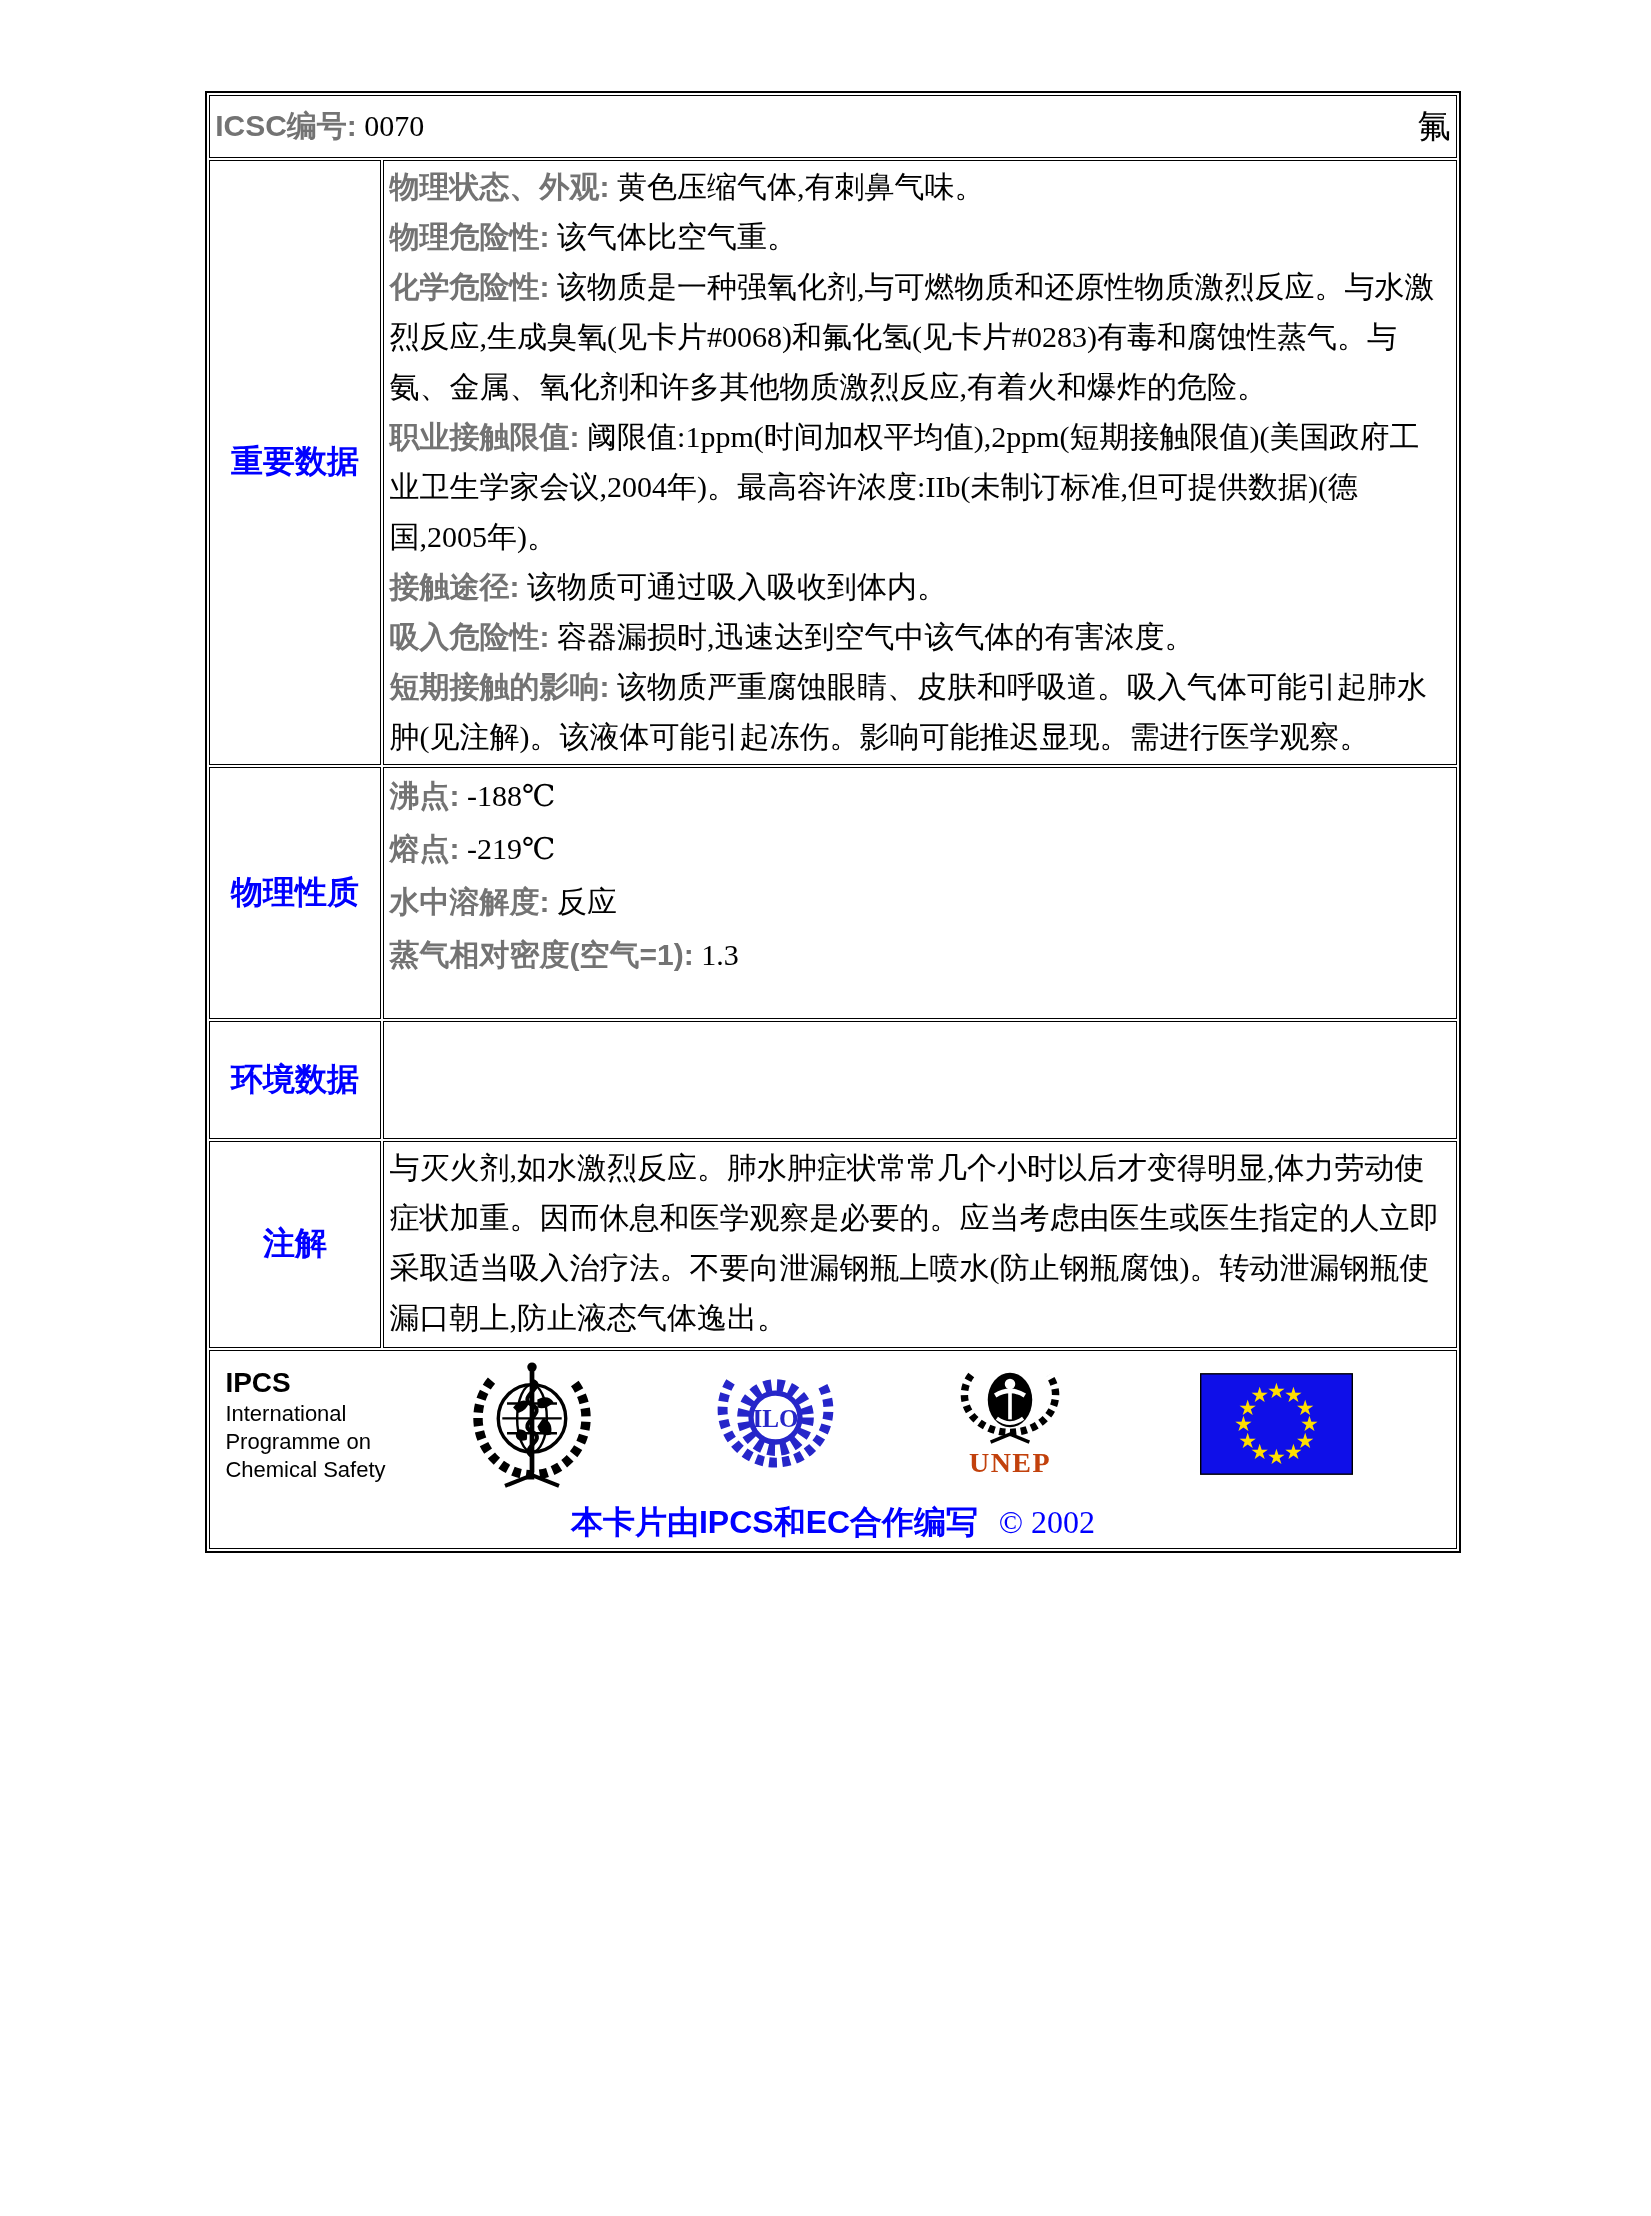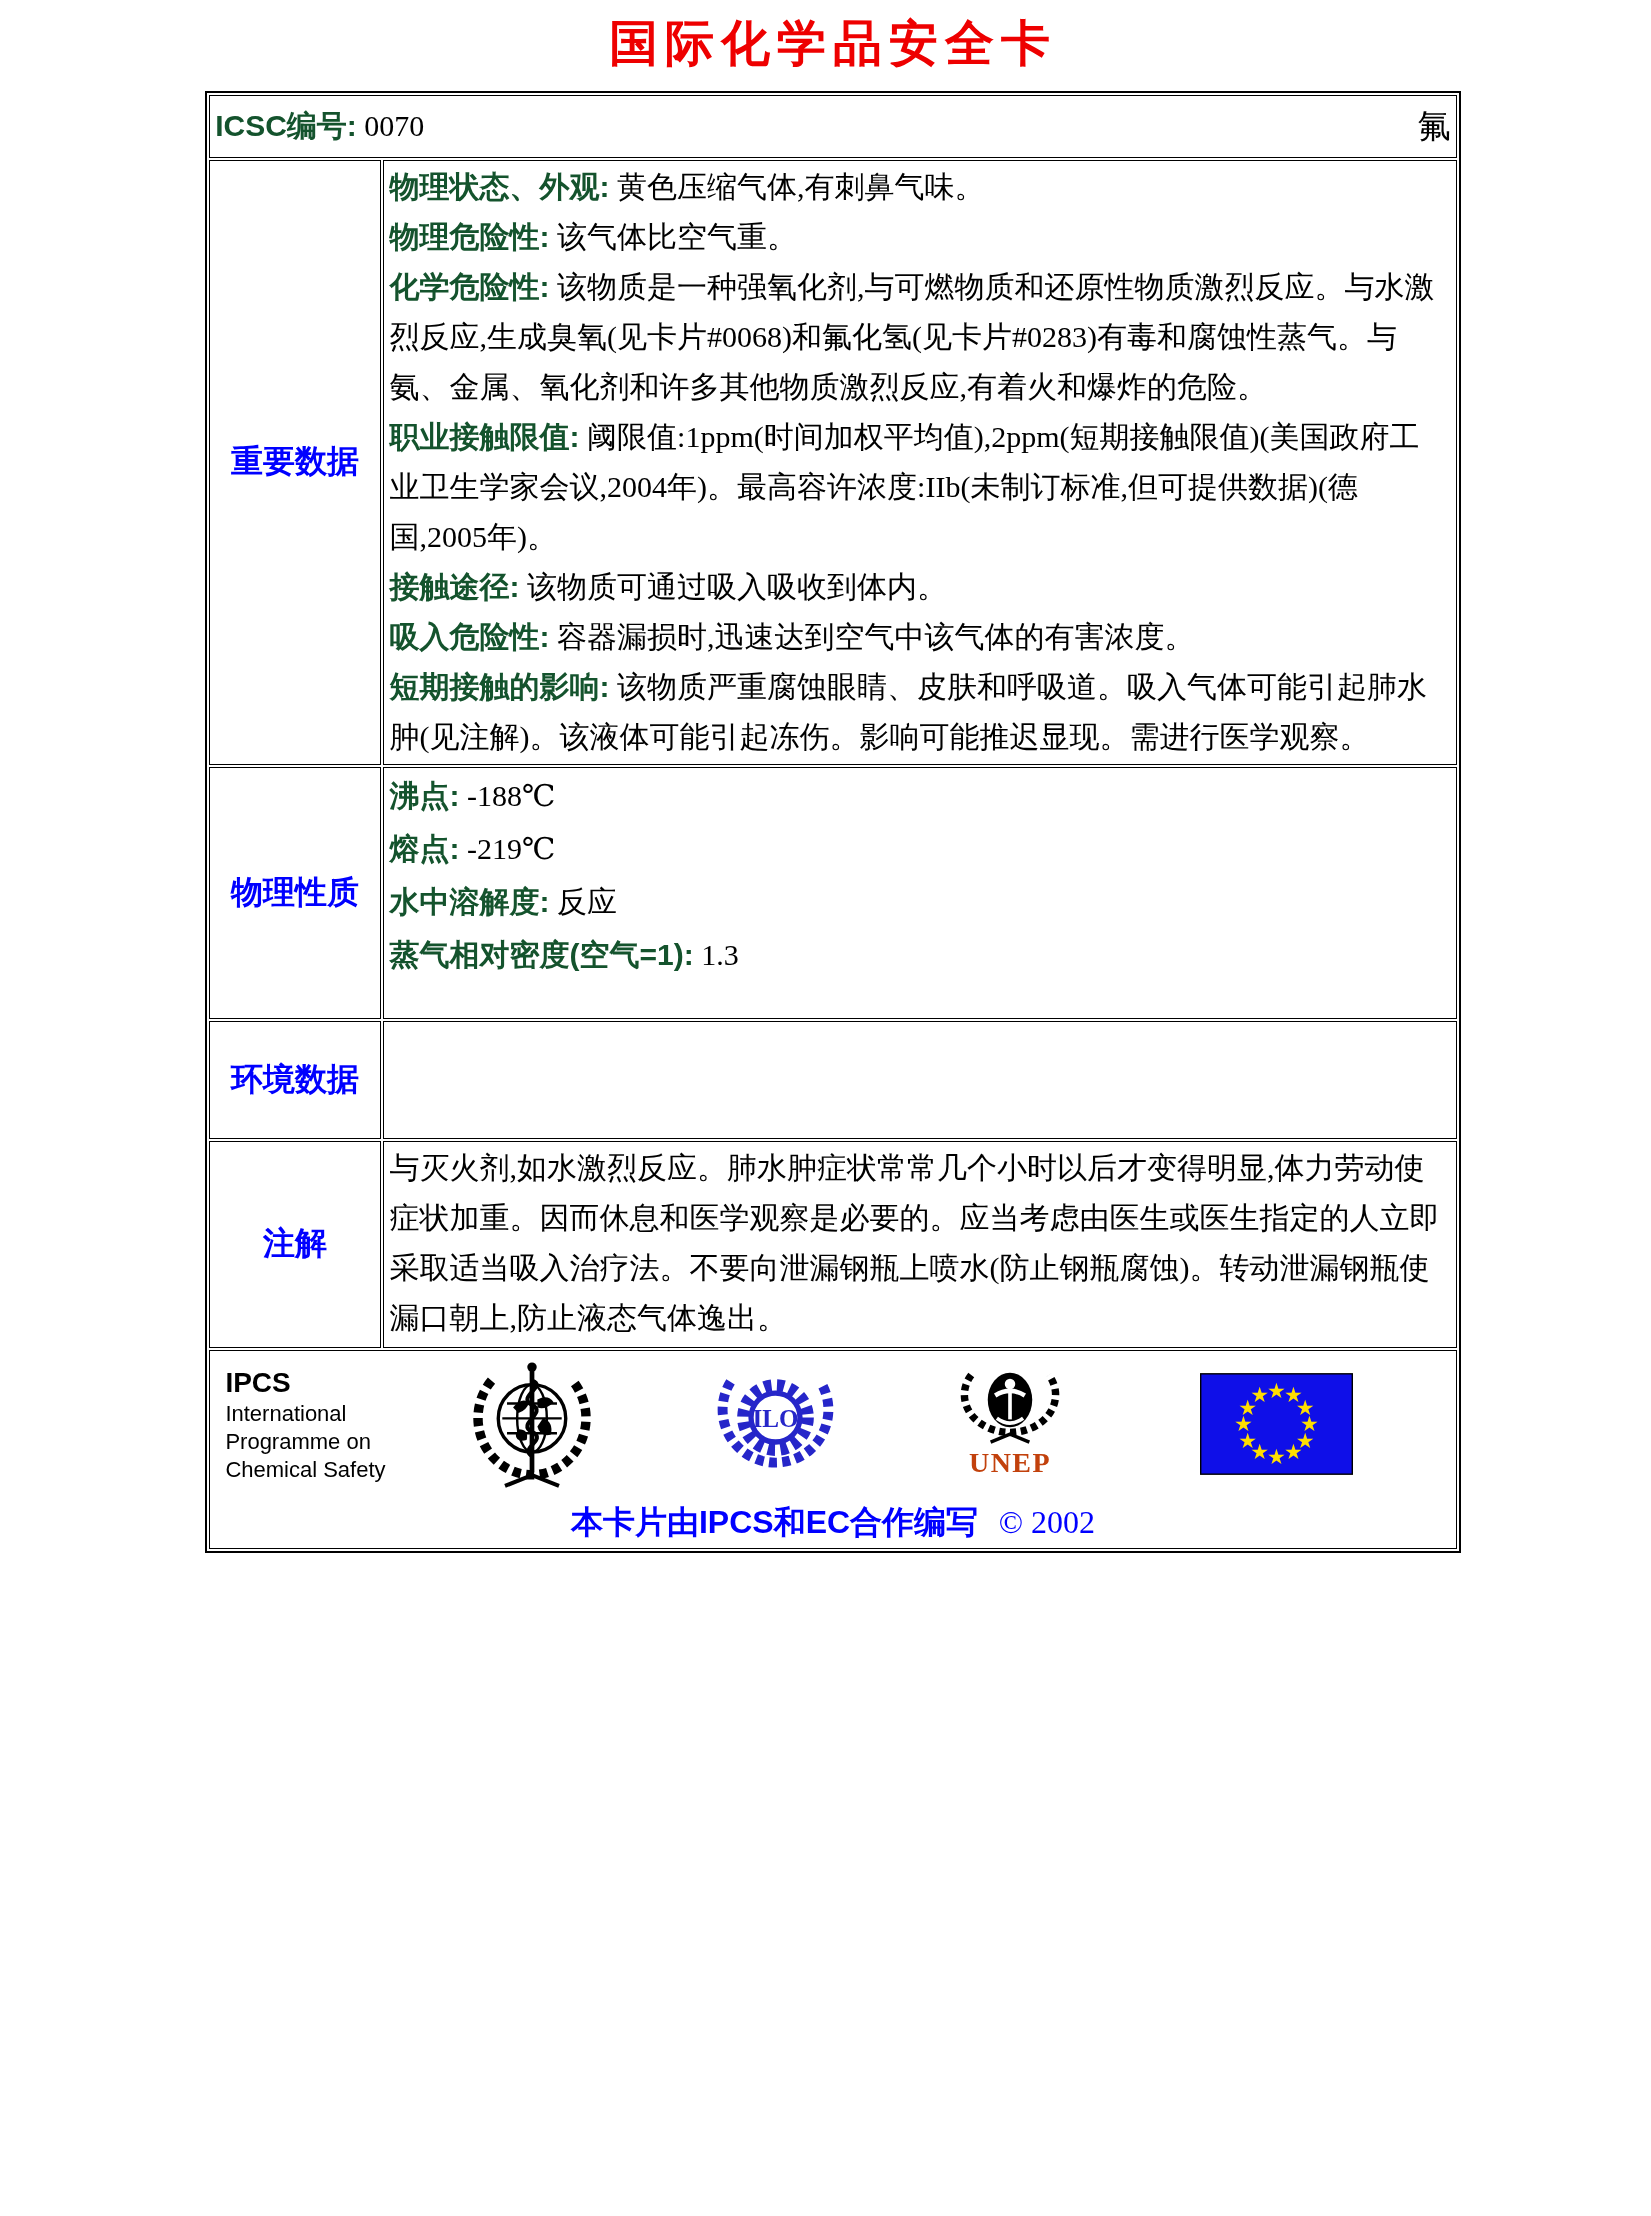--- a/index.html
+++ b/index.html
@@ -30,21 +30,21 @@
 
   td.label-col{
     width:172px; text-align:center; vertical-align:middle;
     font-family:"Liberation Sans","DejaVu Sans",sans-serif;
     font-weight:bold; font-size:32px; color:#0000ff;
   }
   td.content-col{ padding:1.4px 7px 1.4px 5.6px; font-size:30px; line-height:50px; color:#000; }
 
   .lbl{
     font-family:"Liberation Sans","DejaVu Sans",sans-serif;
-    font-weight:bold; color:#14532d;
+    font-weight:bold; color:#737373;
   }
 
   
   .r-head td{ height:63px; }
   .r-important td{ height:564px; }
   .r-physical td{ height:252px; }
   .r-env td{ height:118px; }
   .r-notes td{ height:207px; }
   .r-add td{ height:118px; }
   .r-logos td{ height:199px; }
@@ -88,21 +88,20 @@
 
   
   .legal-cell{ vertical-align:middle; padding:0 5.6px; font-size:28px; line-height:36px; color:#000; }
   .legal-lbl{ font-family:"Liberation Sans","DejaVu Sans",sans-serif; font-weight:bold; color:#000; }
 </style>
 </head>
 <body>
 
 <div class="page">
 
-  <div class="doc-title">国际化学品安全卡</div>
 
   <div class="card">
     <table class="icsc">
 
       <tbody>
           <tr class="r-head">
         <td colspan="2">
           <div class="head-cell">
             <div class="head-left">
               <span class="lbl">ICSC编号:</span>

